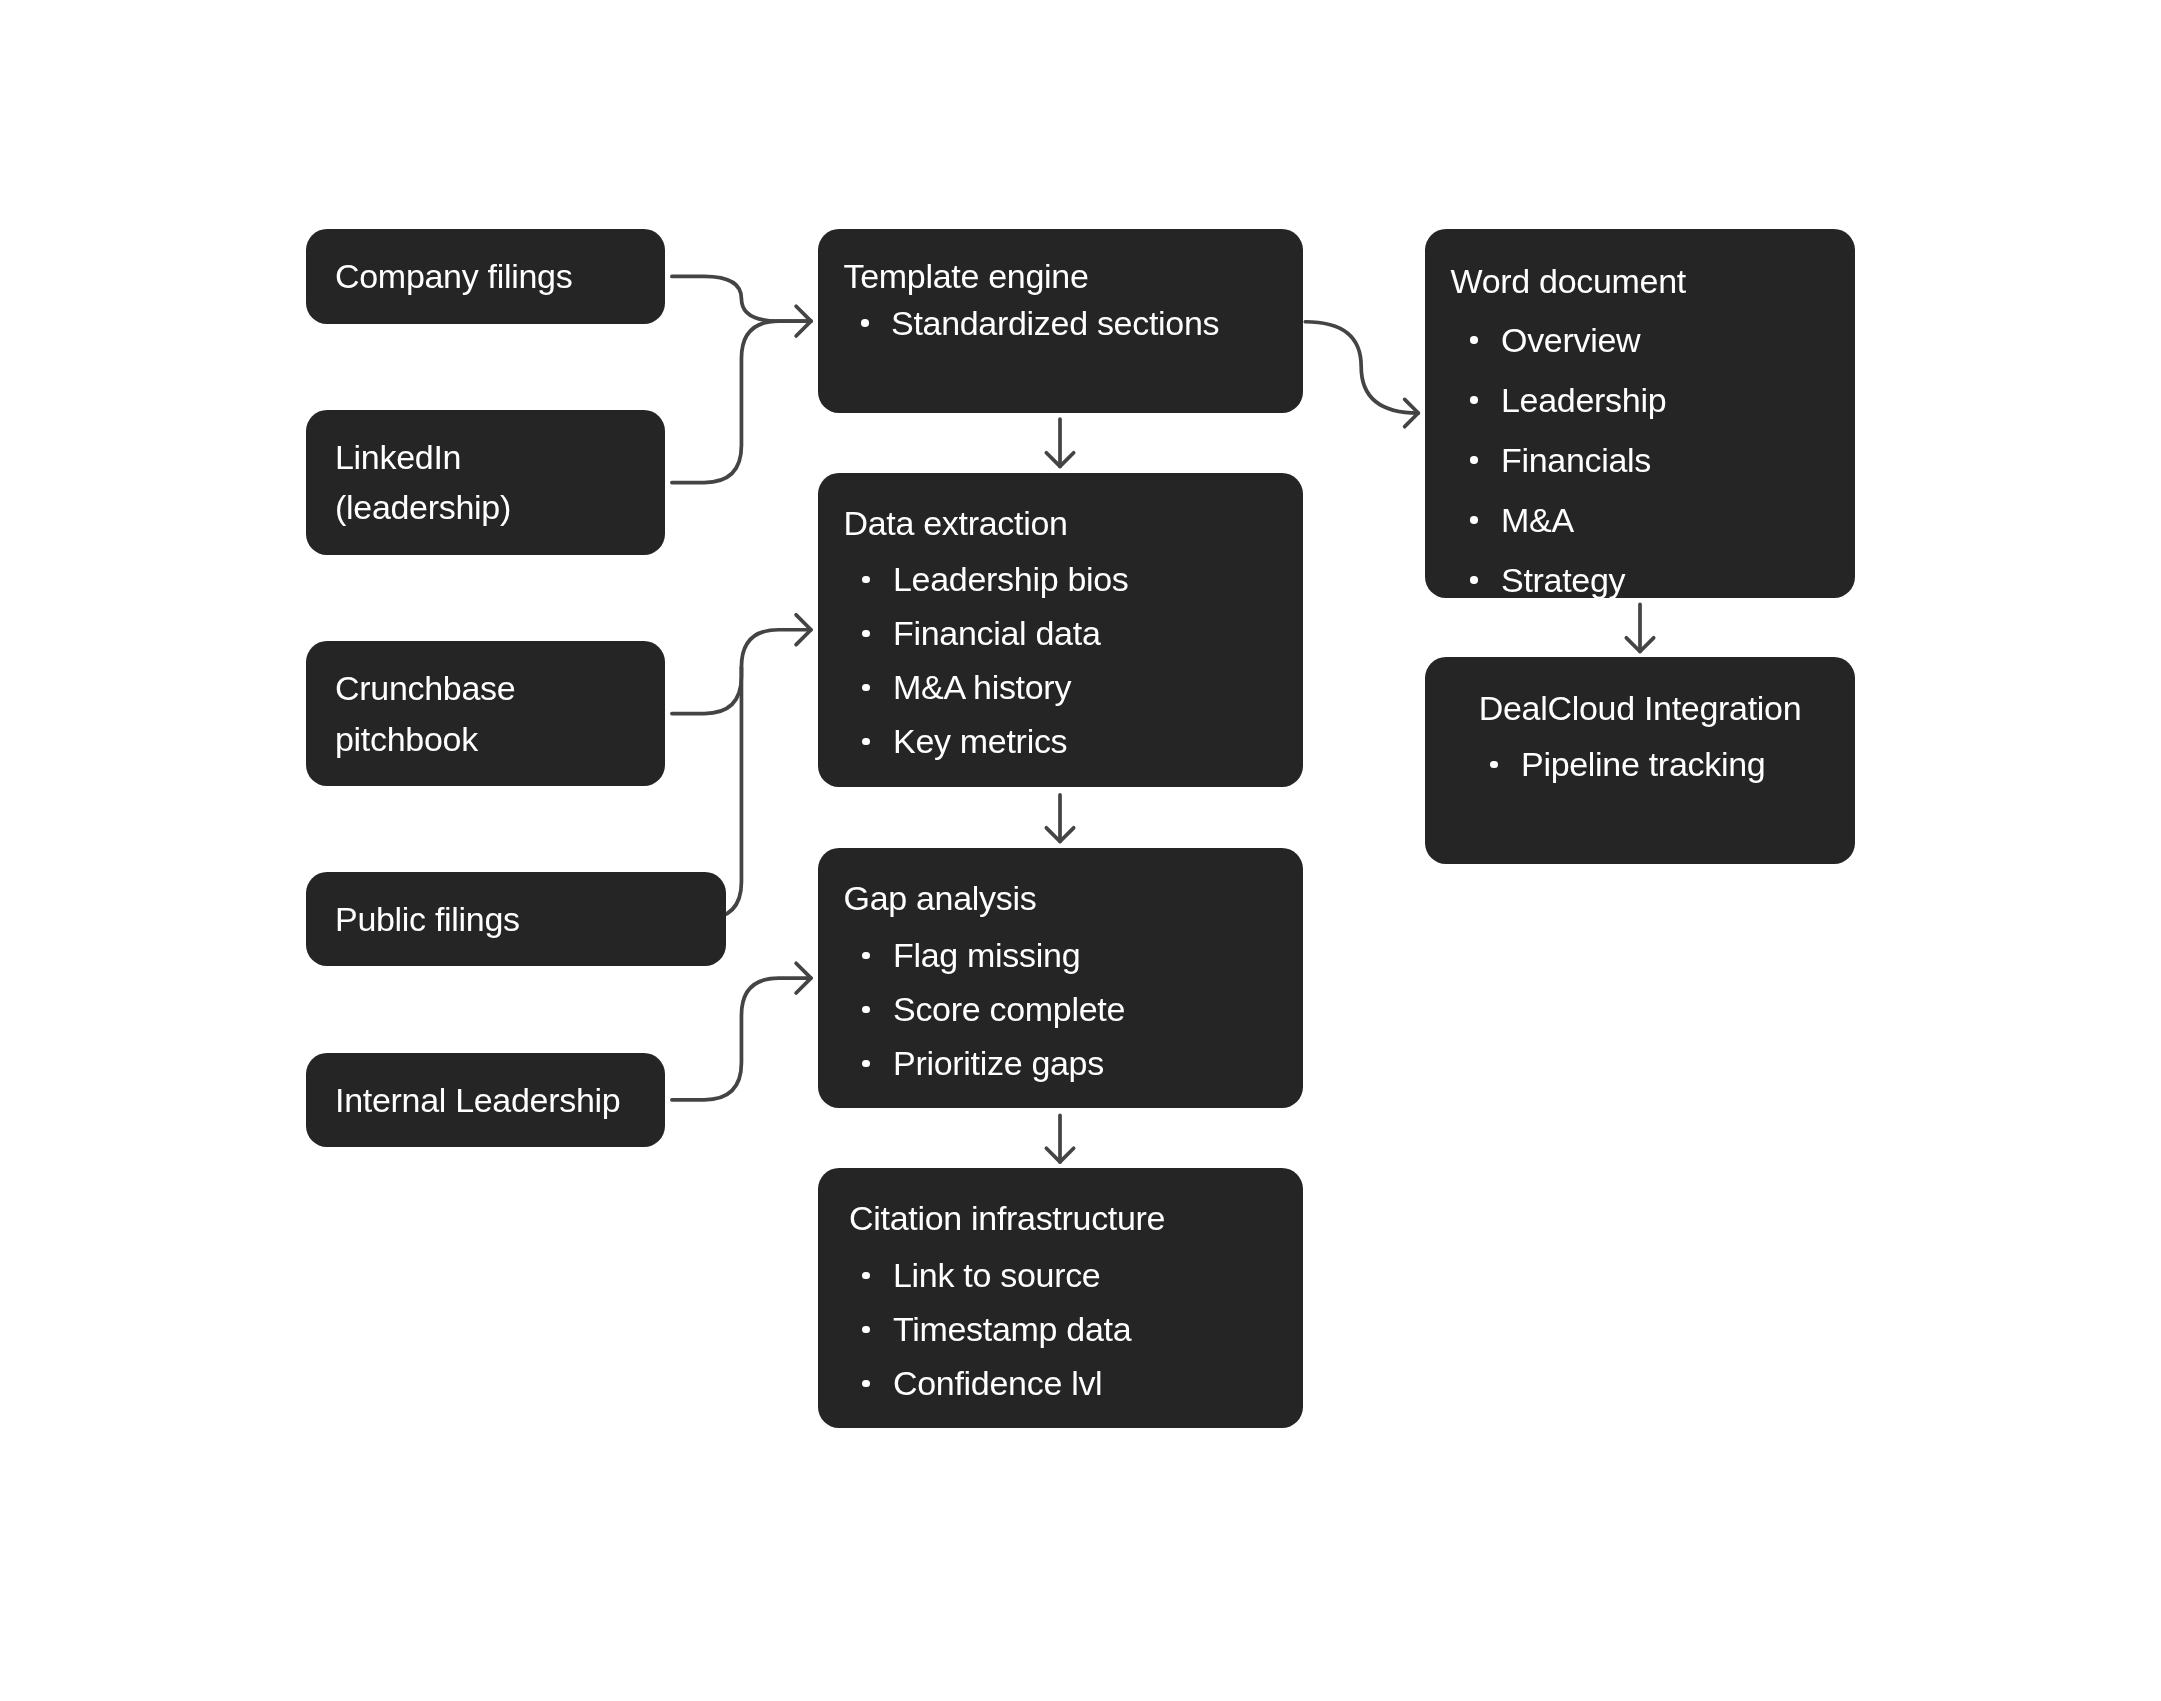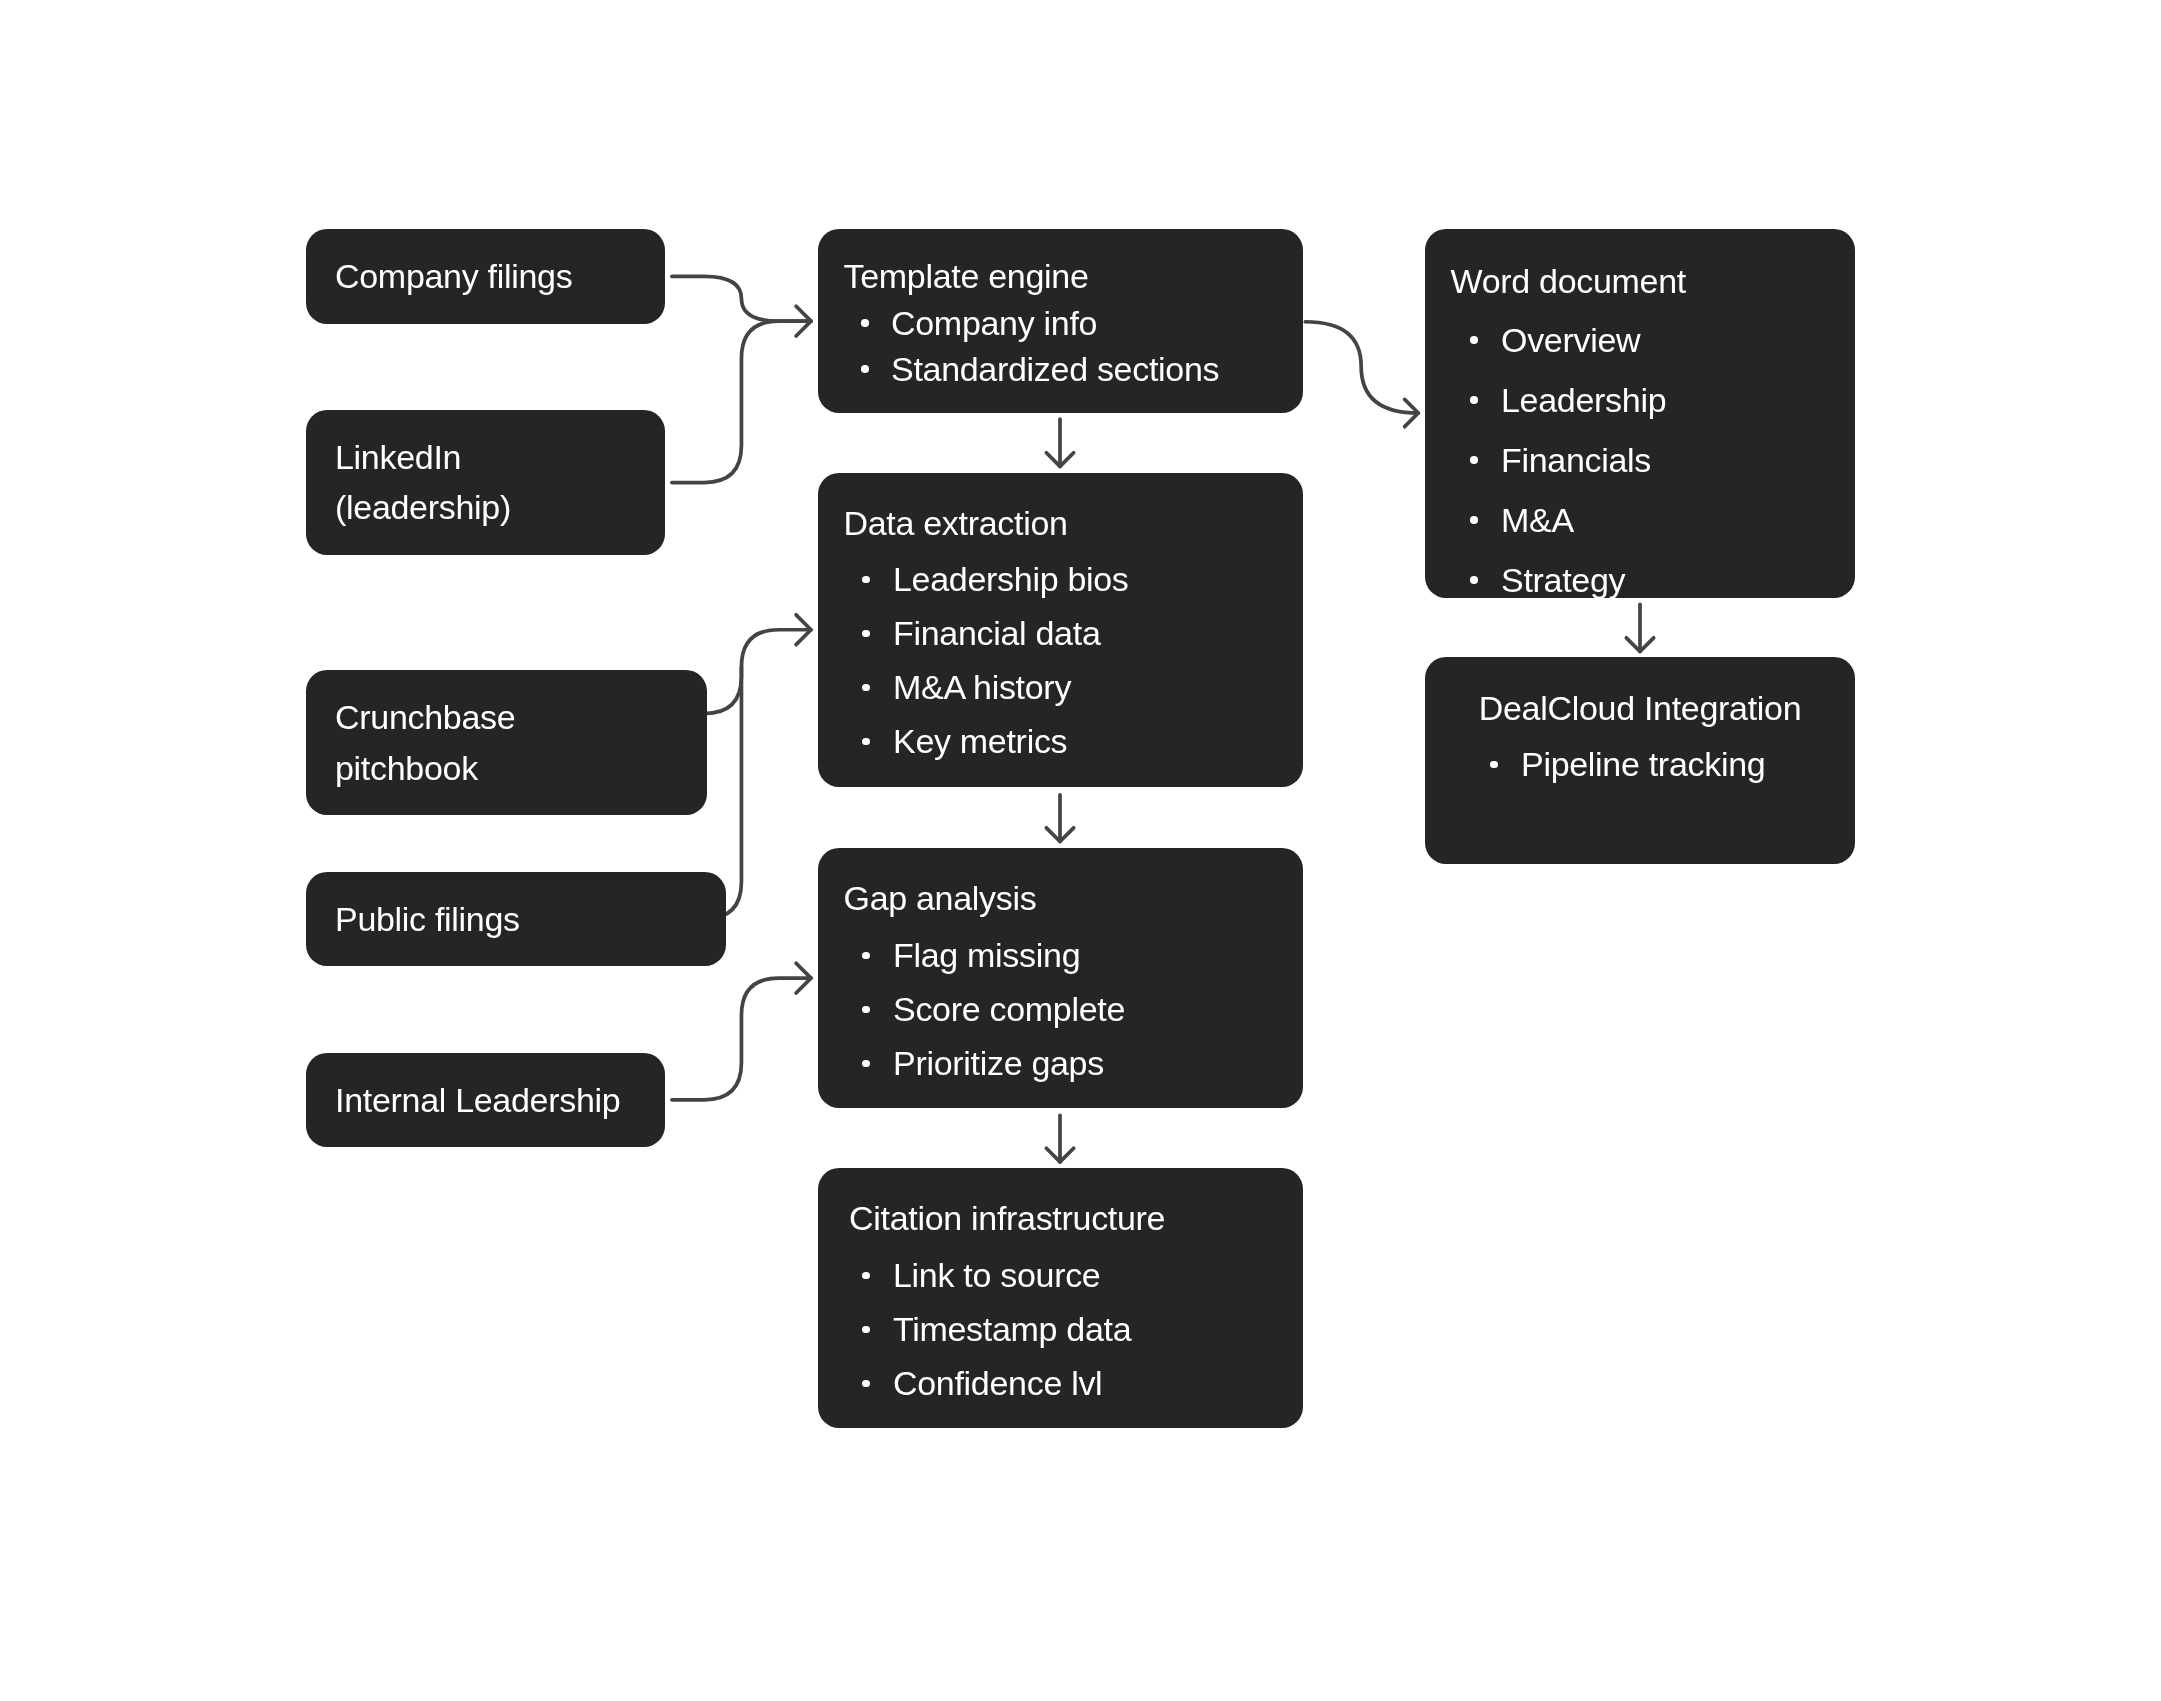--- a/index.html
+++ b/index.html
@@ -57,37 +57,36 @@
 
   <div class="node" style="left:306px; top:229px; width:359px; height:95px;">
     <div class="txt" style="top:22.4px;">Company filings</div>
   </div>
 
   <div class="node" style="left:306px; top:410px; width:359px; height:145px;">
     <div class="txt" style="top:22px;">LinkedIn</div>
     <div class="txt" style="top:72px;">(leadership)</div>
   </div>
 
-  <div class="node" style="left:306px; top:641px; width:401px; height:145px;margin-top:29px;">
+  <div class="node" style="left:306px; top:641px; width:359px; height:145px;">
     <div class="txt" style="top:22.4px;">Crunchbase</div>
     <div class="txt" style="top:73px;">pitchbook</div>
   </div>
 
   <div class="node" style="left:306px; top:872px; width:420px; height:94px;">
     <div class="txt" style="top:22px;">Public filings</div>
   </div>
 
   <div class="node" style="left:306px; top:1053px; width:359px; height:94px;">
     <div class="txt" style="top:22px;">Internal Leadership</div>
   </div>
 
   <div class="node" style="left:818px; top:229px; width:485px; height:184px;">
     <div class="title" style="left:25.5px; top:27px; line-height:40px;">Template engine</div>
     <ul style="left:43px; top:71px;">
-      <li style="height:46px; line-height:46px; padding-left:30px;"><span class="dot" style="left:0; top:19px;"></span><span>Company info</span></li>
       <li style="height:46px; line-height:46px; padding-left:30px;"><span class="dot" style="left:0; top:19px;"></span><span>Standardized sections</span></li>
     </ul>
   </div>
 
   <div class="node" style="left:818px; top:473px; width:485px; height:314px;">
     <div class="title" style="left:25.5px; top:30px; line-height:40px;">Data extraction</div>
     <ul style="left:44px; top:79px;">
       <li style="height:54px; line-height:54px; padding-left:31px;"><span class="dot" style="left:0; top:23.6px;"></span><span>Leadership bios</span></li>
       <li style="height:54px; line-height:54px; padding-left:31px;"><span class="dot" style="left:0; top:23.6px;"></span><span>Financial data</span></li>
       <li style="height:54px; line-height:54px; padding-left:31px;"><span class="dot" style="left:0; top:23.6px;"></span><span>M&amp;A history</span></li>

